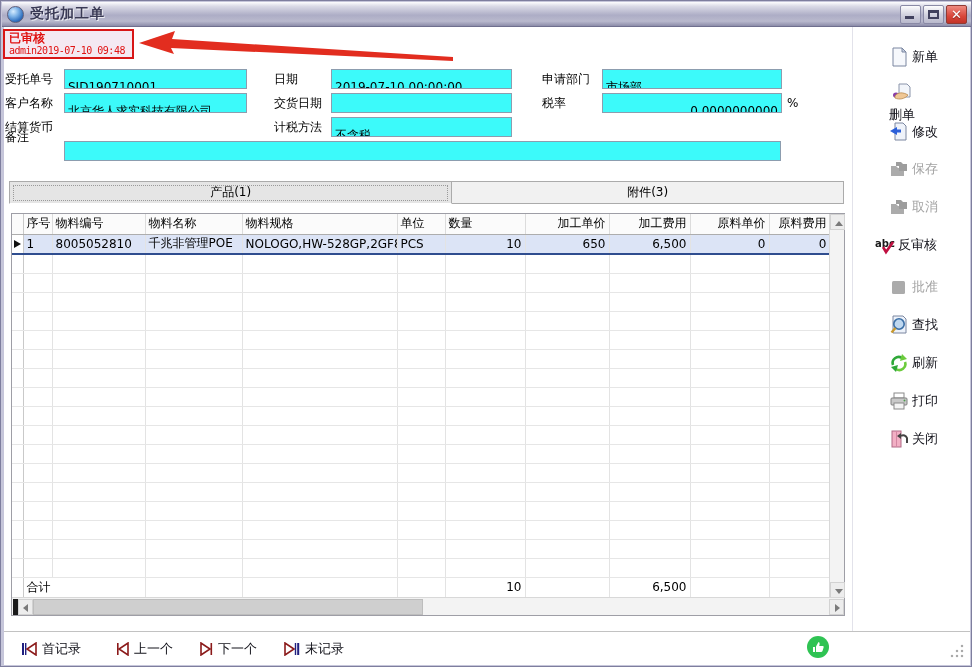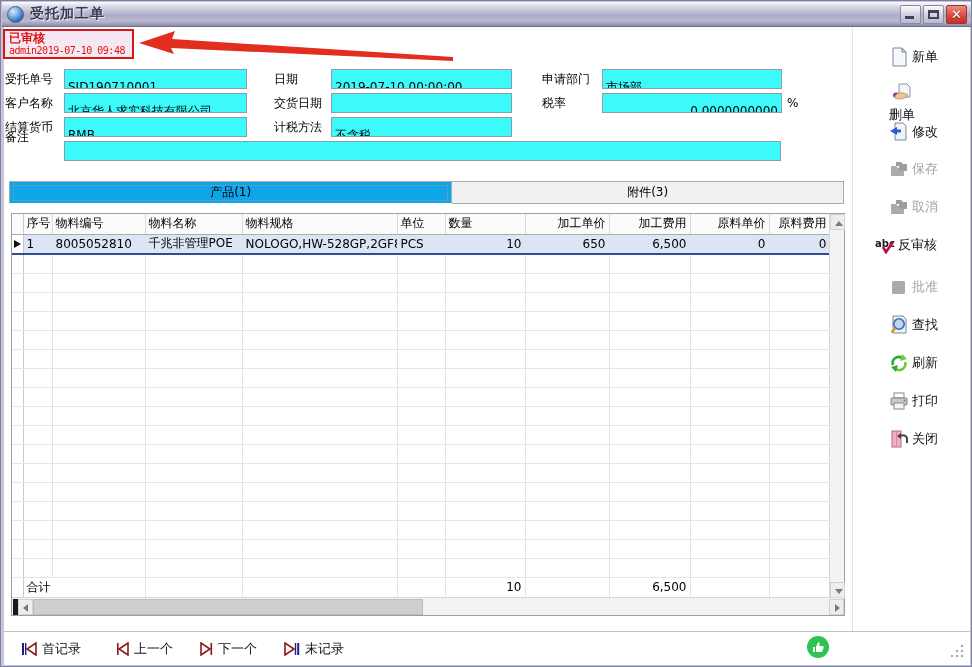--- a/index.html
+++ b/index.html
@@ -37,21 +37,21 @@
   
   .flabel { position:absolute; font-size:12px; color:#000000; height:20px; line-height:20px; }
   .ffield { position:absolute; height:20px; line-height:18px; font-size:12px; color:#000;
     background:#3CFAFA; border:1px solid #8C9DAF; padding:8px 3px; overflow:hidden; white-space:nowrap; }
   .ffield.num { text-align:right; }
   .fsuffix { position:absolute; font-size:12px; height:20px; line-height:20px; }
 
   
   .tabstrip { position:absolute; left:8px; top:180px; width:835px; height:23px; display:flex; }
   .tab { height:23px; font-size:12px; text-align:center; line-height:21px; border:1px solid #ABABAB; cursor:pointer; }
-  .tab.active { width:472px; background:#0ea5e9; border-bottom-color:#FFFFFF; position:relative; }
+  .tab.active { width:472px; background:#e5e5e5; border-bottom-color:#FFFFFF; position:relative; }
   .tab.active::after { content:""; position:absolute; left:3px; top:3px; right:3px; bottom:2px; border:1px dotted #9A9A9A; }
   .tab.inactive { width:417px; background:#F1F1F1; border-left:none; }
 
   
   .grid-wrap { position:absolute; left:10px; top:212px; width:834px; height:403px; border:1px solid #9E9EA6; background:#FFFFFF; }
   table.grid { border-collapse:collapse; table-layout:fixed; width:818px; font-size:12px; }
   .grid th { height:20px; font-weight:normal; background:#FBFBFB; border-right:1px solid #DCDCDC;
     border-bottom:1px solid #ADADAD; padding:0 3px; overflow:hidden; white-space:nowrap; }
   .grid td { height:19px; border-right:1px solid #E3E3E3; border-bottom:1px solid #E6E6E6;
     padding:0 3px; overflow:hidden; white-space:nowrap; }
@@ -141,21 +141,20 @@
 
   <div class="flabel" style="left:4px; top:92px;">客户名称</div>
   <div class="ffield" style="left:63px; top:92px; width:183px;">北京华人求实科技有限公司</div>
   <div class="flabel" style="left:273px; top:92px;">交货日期</div>
   <div class="ffield" style="left:330px; top:92px; width:181px;"></div>
   <div class="flabel" style="left:541px; top:92px;">税率</div>
   <div class="ffield num" style="left:601px; top:92px; width:180px;">0.0000000000</div>
   <div class="fsuffix" style="left:786px; top:92px;">%</div>
 
   <div class="flabel" style="left:4px; top:116px;">结算货币</div>
-  <div class="ffield" style="left:63px; top:116px; width:183px;">RMB</div>
   <div class="flabel" style="left:273px; top:116px;">计税方法</div>
   <div class="ffield" style="left:330px; top:116px; width:181px;">不含税</div>
 
   <div class="flabel" style="left:4px; top:126px;">备注</div>
   <div class="ffield" style="left:63px; top:140px; width:717px;"></div>
 
   <div class="tabstrip">
     <div class="tab active">产品(1)</div>
     <div class="tab inactive">附件(3)</div>
   </div>

